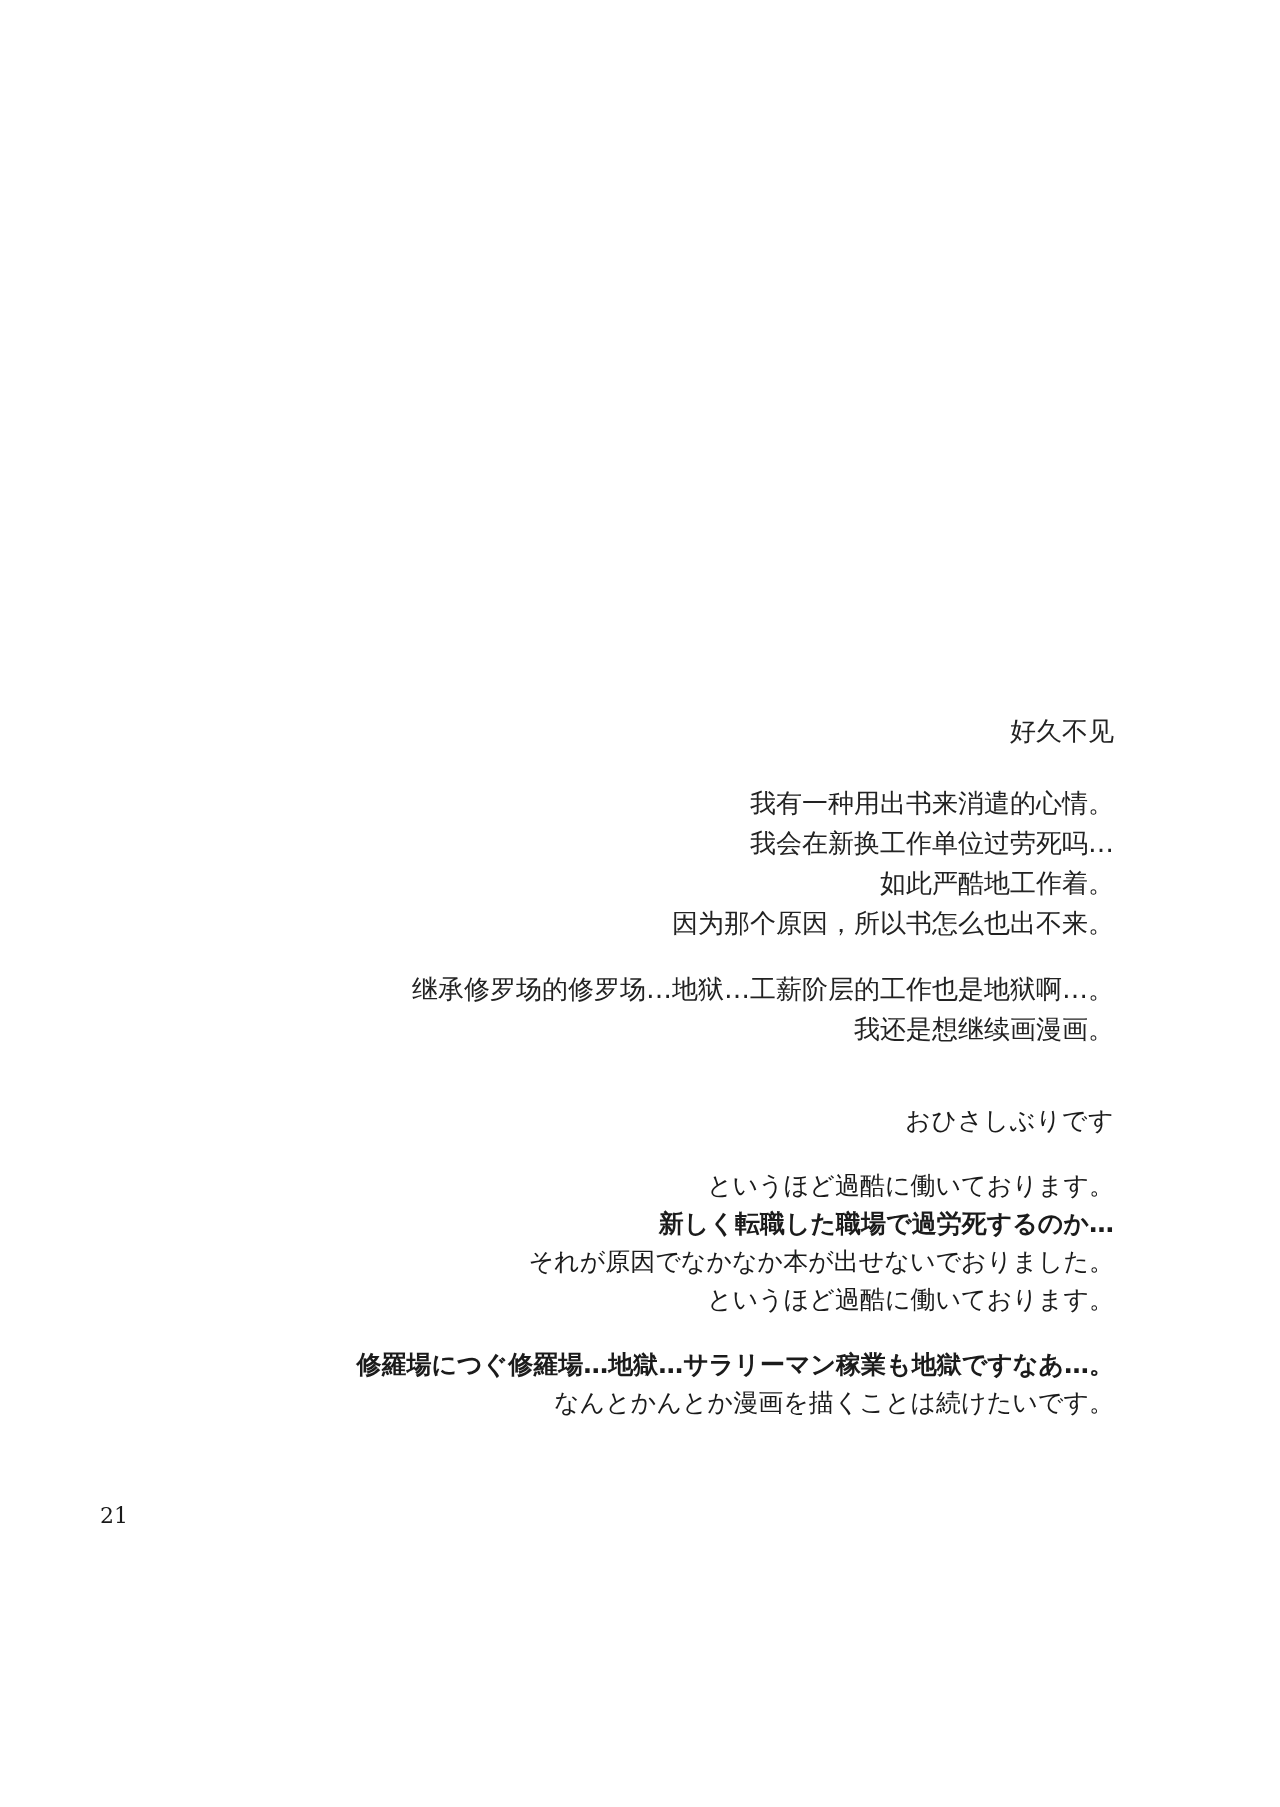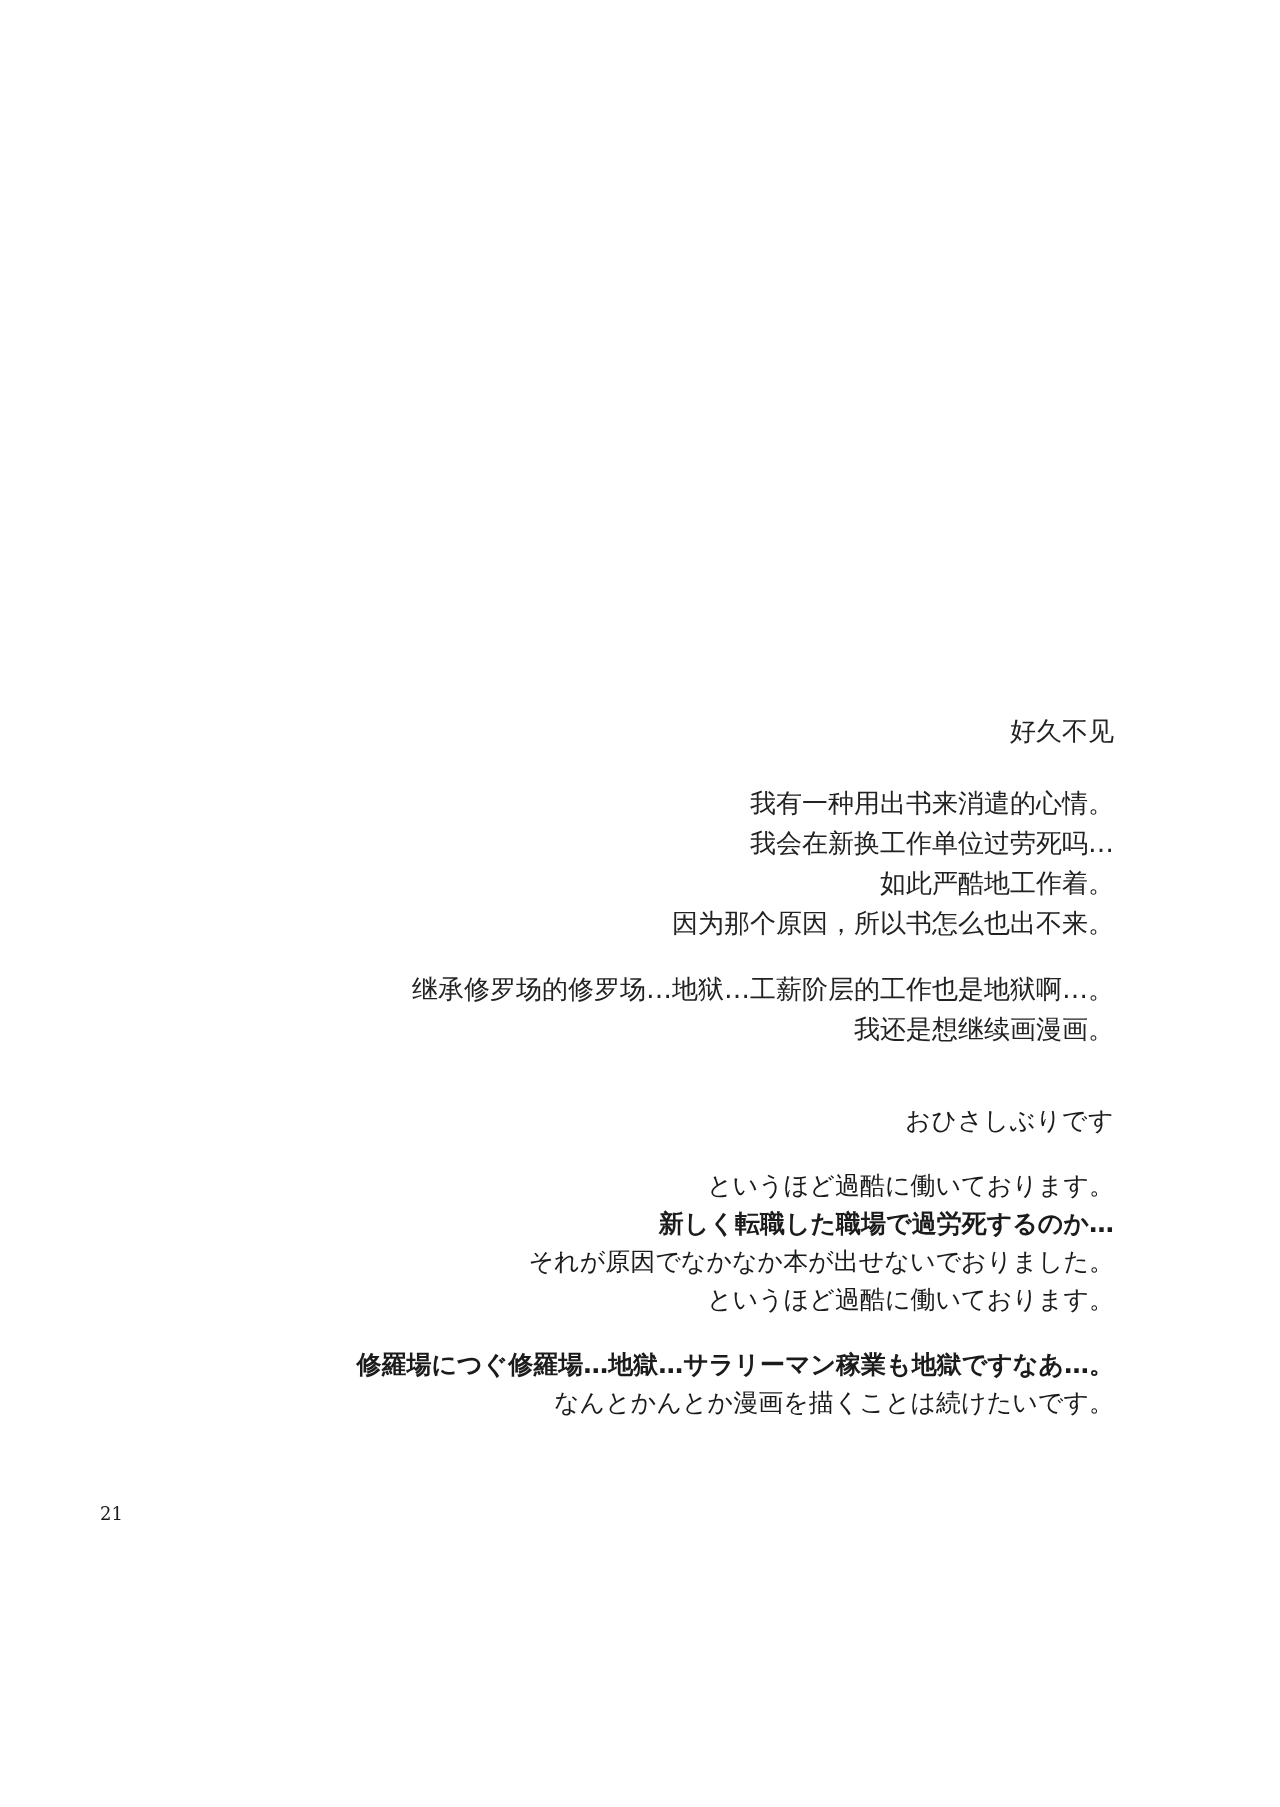--- a/index.html
+++ b/index.html
@@ -76,21 +76,21 @@
     margin-bottom: 0;
   }
   .jp-bold {
     font-weight: bold;
   }
 
   .page-number {
     position: absolute;
     left: 100px;
     top: 1503px;
-    font-size: 18px;
+    font-size: 22px;
     color: #1a1a1a;
     font-family: "DejaVu Serif", "Liberation Serif", serif;
   }
 </style>
 </head>
 <body>
 
 <div class="page">
 
   <div class="afterword">

